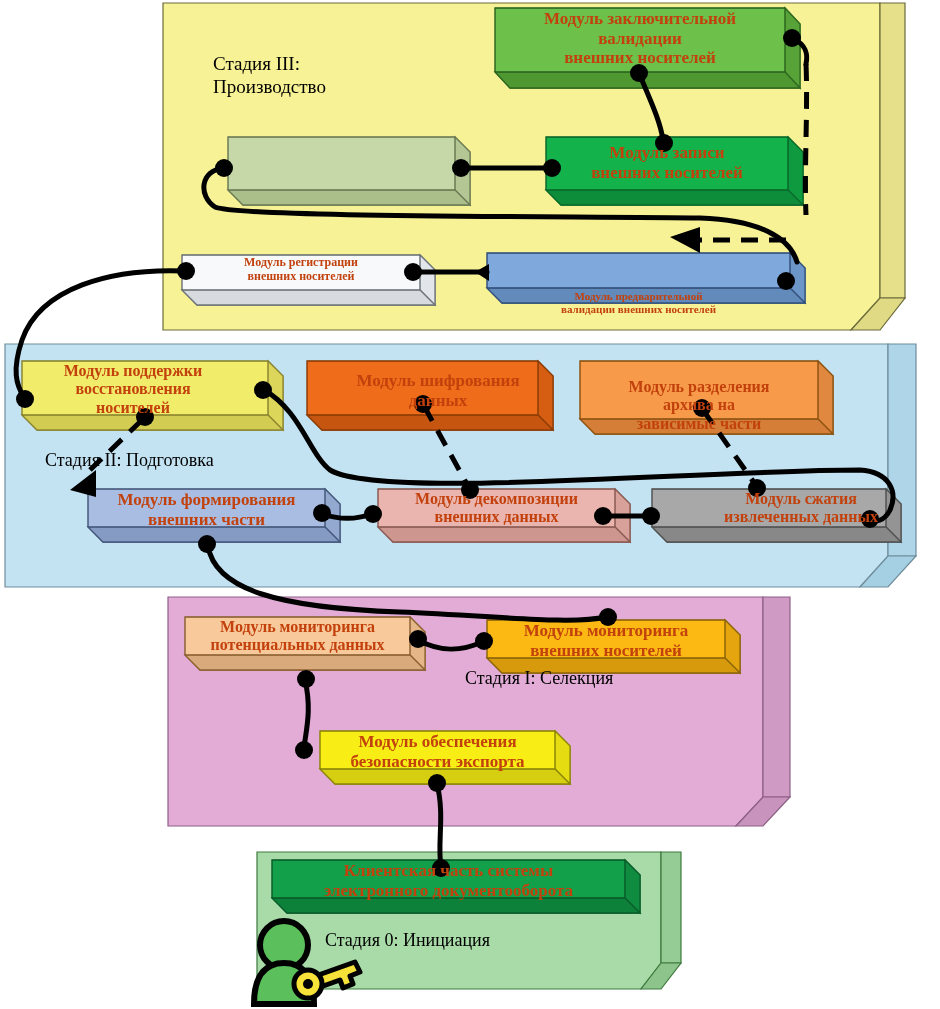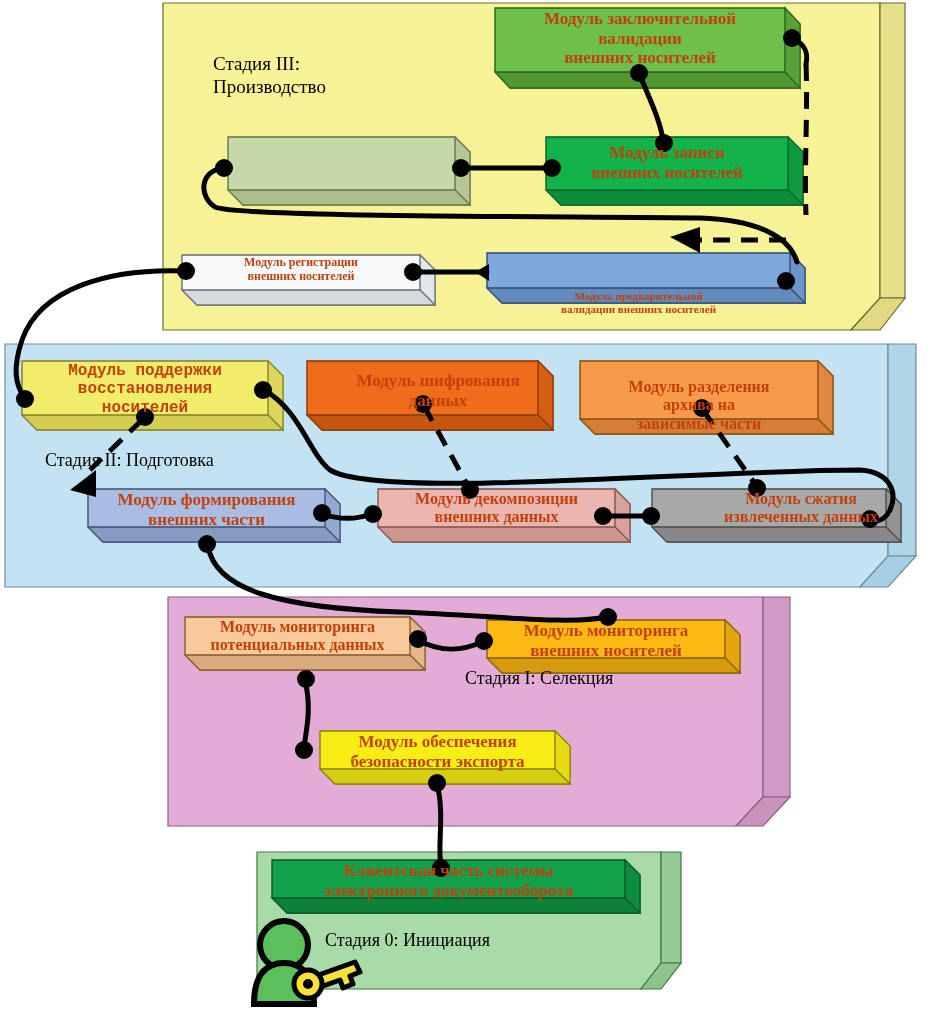--- a/index.html
+++ b/index.html
@@ -255,21 +255,21 @@
 
 <div class="lbl" style="left:546px;top:143px;width:242px;font-size:17px;">Модуль записи
 внешних носителей</div>
 
 <div class="lbl" style="left:182px;top:256px;width:238px;font-size:12px;">Модуль регистрации
 внешних носителей</div>
 
 <div class="lbl" style="left:487px;top:254px;width:303px;font-size:11px;margin-top:36px;">Модуль предварительной
 валидации внешних носителей</div>
 
-<div class="lbl" style="left:22px;top:362px;width:246px;font-size:16px;font-family:Liberation Mono, monospace;">Модуль поддержки
+<div class="lbl" style="left:10px;top:362px;width:246px;font-size:16px;">Модуль поддержки
 восстановления
 носителей</div>
 
 <div class="lbl" style="left:307px;top:371px;width:262px;font-size:17px;">Модуль шифрования
 данных</div>
 
 <div class="lbl" style="left:580px;top:362px;width:238px;font-size:16px;margin-top:16px;">Модуль разделения
 архива на
 зависимые части</div>
 

